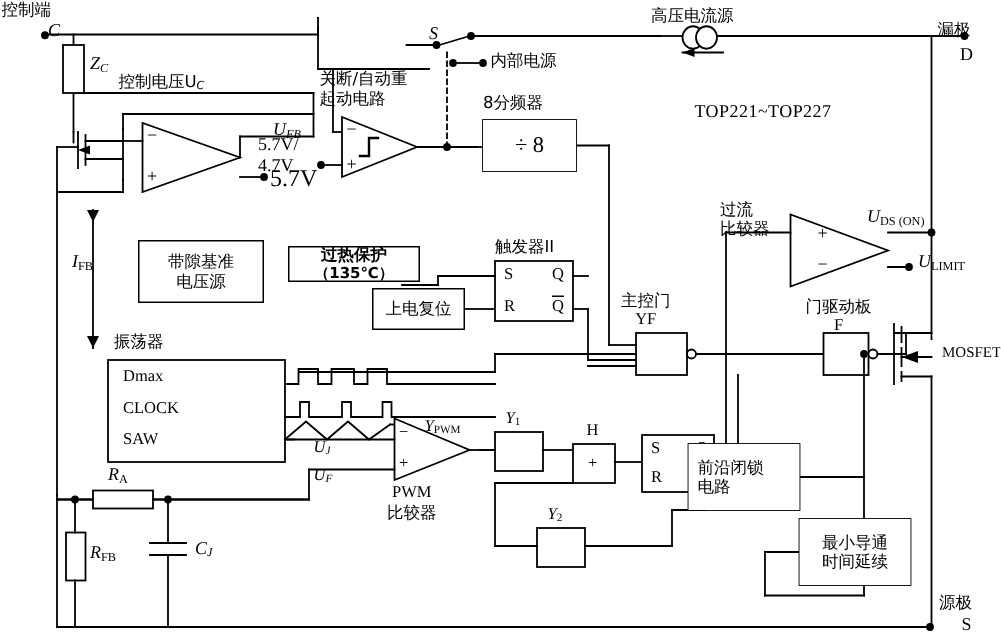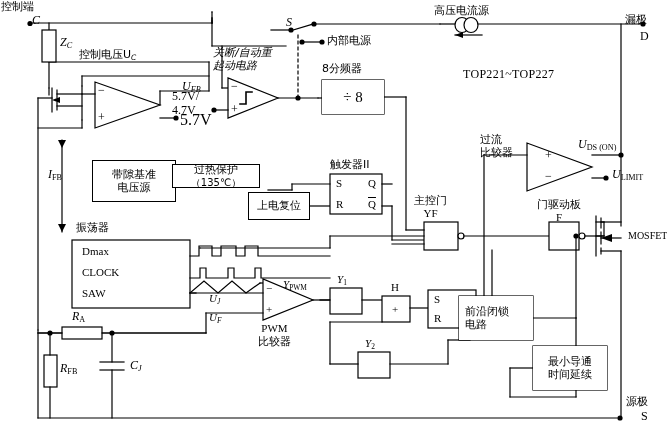--- a/index.html
+++ b/index.html
@@ -254,21 +254,21 @@
   <div class="lbl lat" style="left:98px;top:84px;font-size:12px;">−</div>
   <div class="lbl lat" style="left:98px;top:111px;font-size:12px;">+</div>
 
   <div class="lbl lat" style="left:180px;top:111px;font-size:16px;">5.7V</div>
 
   <div class="lbl lat" style="left:172px;top:89px;font-size:12px;line-height:1.18;">
     <div>5.7V/</div>
     <div>4.7V</div>
   </div>
 
-  <div class="lbl cn" style="left:213px;top:46px;line-height:1.2;font-style:italic;">
+  <div class="lbl cn" style="left:213px;top:46px;line-height:1.2;">
     <div>关断/自动重</div>
     <div>起动电路</div>
   </div>
 
   <div class="lbl lat" style="left:231px;top:80px;font-size:12px;">−</div>
   <div class="lbl lat" style="left:231px;top:103px;font-size:12px;">+</div>
 
   <div class="lbl lat ital" style="left:286px;top:16px;font-size:12px;">S</div>
 
   <div class="lbl cn" style="left:327px;top:35px;">内部电源</div>
@@ -303,21 +303,21 @@
     <span>I</span><sub style="font-style:normal">FB</sub>
   </div>
 
   <div class="box" style="left:92px;top:160px;width:84px;height:42px;">
     <div class="boxtxt">
       <div>带隙基准</div>
       <div>电压源</div>
     </div>
   </div>
 
-  <div class="box" style="left:172px;top:164px;width:88px;height:24px;">
+  <div class="box" style="left:192px;top:164px;width:88px;height:24px;font-weight:bold;">
     <div class="boxtxt">
       <div>过热保护</div>
       <div style="font-size:10px">（135℃）</div>
     </div>
   </div>
 
   <div class="box" style="left:248px;top:192px;width:62px;height:28px;">
     <div class="boxtxt">上电复位</div>
   </div>
 

